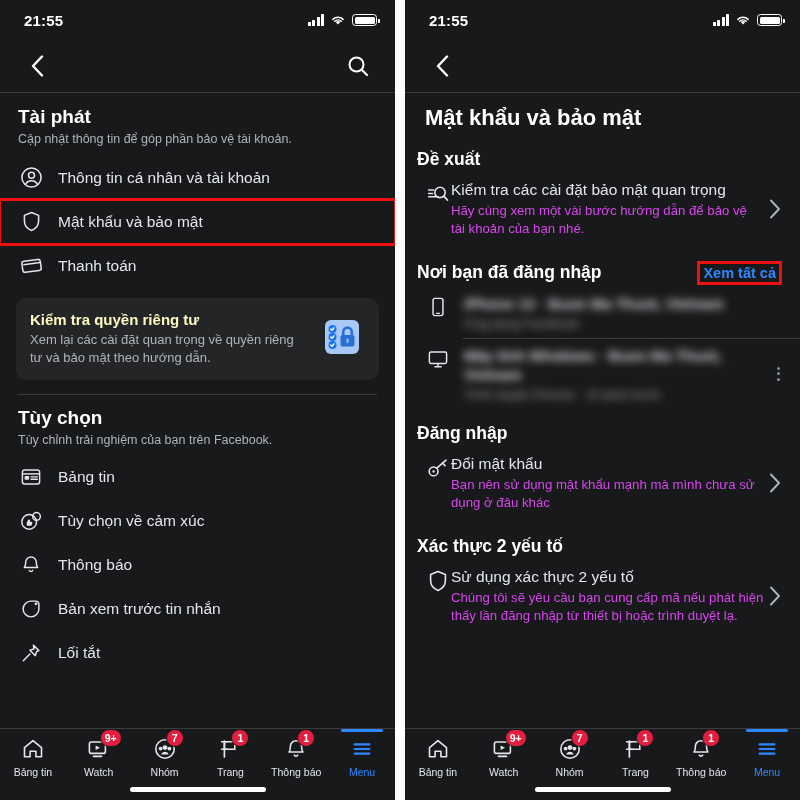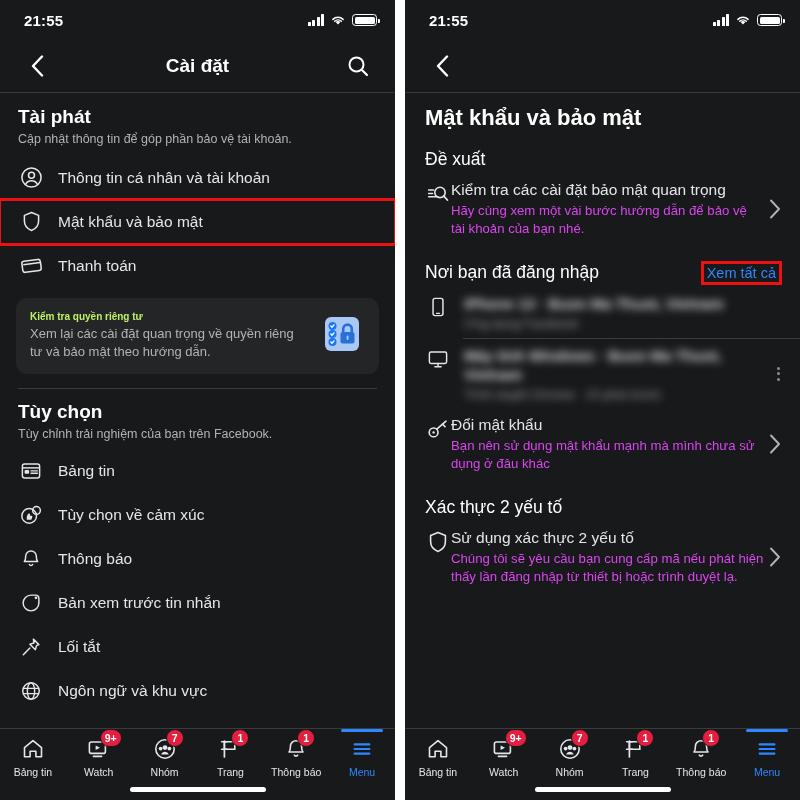--- a/index.html
+++ b/index.html
@@ -79,29 +79,29 @@
   .hl-box { outline: 3px solid #ee1111; outline-offset: -1px; }
 
   
   .card {
     margin: 10px 16px 0 16px;
     background: #242526; border-radius: 11px;
     padding: 13px 14px; display: flex; align-items: center; gap: 10px;
     cursor: pointer;
   }
   .card-txt { flex: 1; }
-  .card-title { font-size: 10px; font-weight: 700; color: #bef264; }
+  .card-title { font-size: 15px; font-weight: 700; color: #fef9c3; }
   .card-desc { font-size: 13px; color: #b0b3b8; line-height: 1.38; margin-top: 3px; }
   .card-ico { flex: 0 0 46px; }
 
   .sep { height: 1px; background: #3a3b3c; margin: 14px 18px 0 18px; }
 
   
   .page-head { padding: 12px 20px 4px 20px; font-size: 22px; font-weight: 700; color: #fff; }
-  .sec-h { padding: 14px 20px 4px 20px; font-size: 17.5px; font-weight: 400; color: #fff; }
+  .sec-h { padding: 14px 20px 4px 12px; font-size: 17.5px; font-weight: 700; color: #fff; }
   .sec-h.with-link { display: flex; align-items: center; justify-content: space-between; }
   .see-all { font-size: 14.5px; color: #2d88ff; cursor: pointer; padding: 2px 4px; }
 
   .item {
     display: flex; align-items: flex-start; gap: 0;
     padding: 6px 14px 10px 20px; cursor: pointer;
   }
   .item-ico { width: 26px; flex: 0 0 26px; padding-top: 2px; display: flex; justify-content: center; }
   .item-body { flex: 1; min-width: 0; }
   .item-title { font-size: 15.5px; color: #e4e6eb; line-height: 1.28; }
@@ -168,21 +168,20 @@
       </div>
     </div>
 
     <div class="navbar">
       <div class="icon-btn">
         <svg width="13" height="22" viewBox="0 0 13 22">
             <path d="M11 1.5 2 11l9 9.5" stroke="#fff" stroke-width="2.4" fill="none" stroke-linecap="round" stroke-linejoin="round"></path>
           </svg>
       </div>
       <div class="nav-spacer"></div>
-      <div class="nav-title">Cài đặt</div>
       <div class="icon-btn">
         <svg width="22" height="22" viewBox="0 0 22 22">
             <circle cx="9.5" cy="9.5" r="7" stroke="#fff" stroke-width="2" fill="none"></circle>
             <path d="M14.7 14.7 20 20" stroke="#fff" stroke-width="2.2" stroke-linecap="round"></path>
           </svg>
       </div>
     </div>
     <div class="divider"></div>
 
     <div class="body">
@@ -300,30 +299,20 @@
           <span class="row-ico">
             <svg width="22" height="22" viewBox="0 0 24 24">
                 <g stroke="#e4e6eb" stroke-width="1.6" fill="none" stroke-linecap="round" stroke-linejoin="round">
                   <path d="M14.6 3.4 20.6 9.4l-2.6 1.1-1.2 4.4-6-6 4.4-1.2z"></path>
                   <path d="M10.8 13.2 3.6 20.4"></path>
                 </g>
               </svg>
           </span>
           <span class="row-label">Lối tắt</span>
         </div>
-        <div class="row">
-          <span class="row-ico">
-            <svg width="22" height="22" viewBox="0 0 24 24">
-                <circle cx="12" cy="12" r="9" stroke="#e4e6eb" stroke-width="1.6" fill="none"></circle>
-                <ellipse cx="12" cy="12" rx="4" ry="9" stroke="#e4e6eb" stroke-width="1.5" fill="none"></ellipse>
-                <path d="M3.4 9.2h17.2M3.4 14.8h17.2" stroke="#e4e6eb" stroke-width="1.5"></path>
-              </svg>
-          </span>
-          <span class="row-label">Ngôn ngữ và khu vực</span>
-        </div>
       </div>
     </div>
 
     <div class="tabbar">
       <div class="tab">
         <div class="tab-ico">
           <svg width="24" height="24" viewBox="0 0 24 24">
               <path d="M3.5 10.6 12 3.6l8.5 7v9.2h-5.6v-5.6H9.1v5.6H3.5z" stroke="#e4e6eb" stroke-width="1.6" fill="none" stroke-linejoin="round"></path>
             </svg>
         </div>
@@ -476,20 +465,21 @@
           <span class="dev-l1" style="display:block">Máy tính Windows · Buon Ma Thuot, Vietnam</span>
           <span class="dev-l2" style="display:block">Trình duyệt Chrome · 10 phút trước</span>
         </span>
         <span class="dots">
             <i></i>
             <i></i>
             <i></i>
           </span>
       </div>
 
+      <div class="sec-h">Đăng nhập</div>
       <div class="item">
         <span class="item-ico">
           <svg width="24" height="24" viewBox="0 0 24 24">
               <circle cx="7.6" cy="15.4" r="4.4" stroke="#e4e6eb" stroke-width="1.6" fill="none"></circle>
               <circle cx="7.6" cy="15.4" r="1.2" fill="#e4e6eb"></circle>
               <path d="M10.8 12.2 20 4.2" stroke="#e4e6eb" stroke-width="1.6" stroke-linecap="round"></path>
               <path d="M16.6 7.2l2.4 2.4" stroke="#e4e6eb" stroke-width="1.6" stroke-linecap="round"></path>
             </svg>
         </span>
         <span class="item-body">

